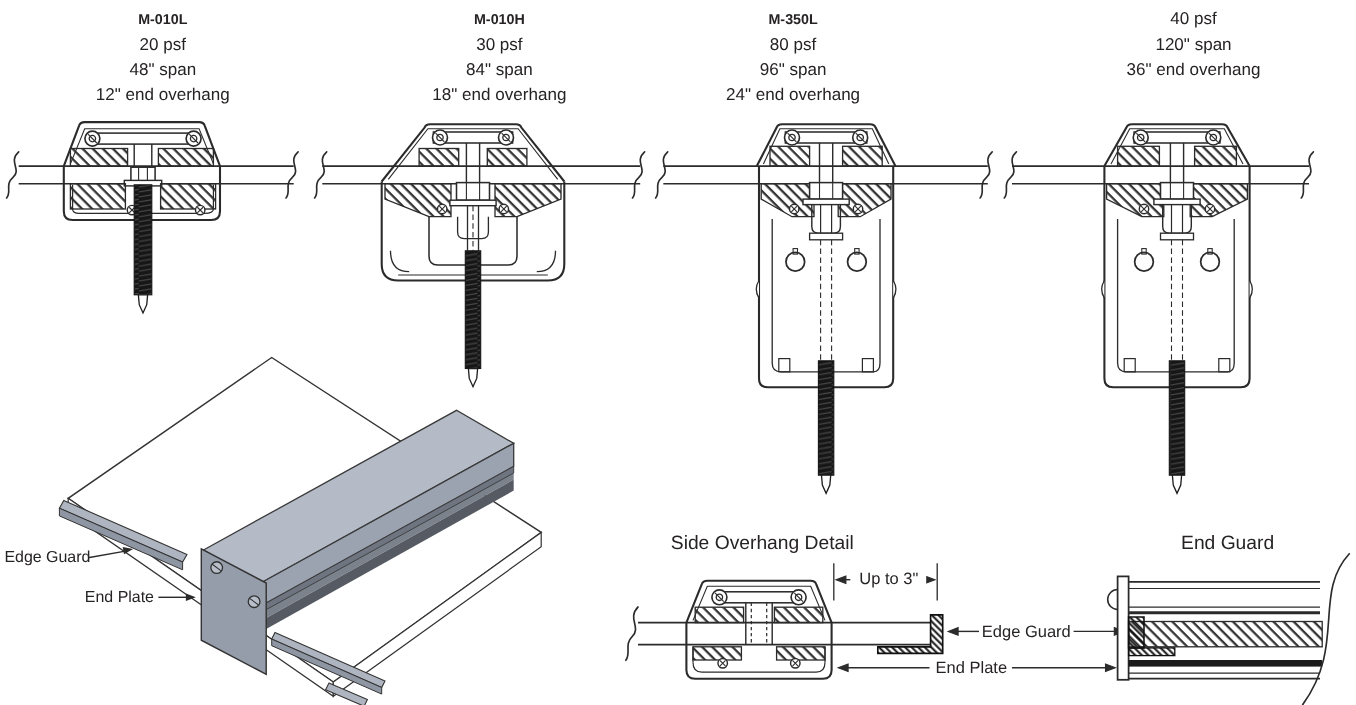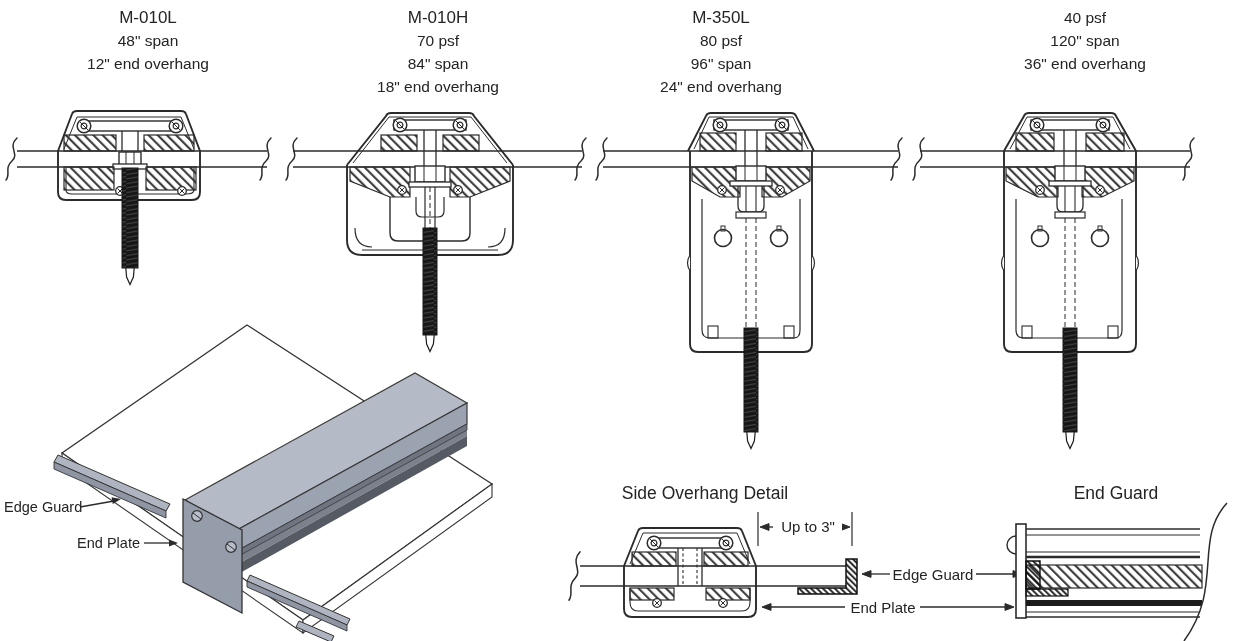--- a/index.html
+++ b/index.html
@@ -1,20 +1,20 @@
 <!DOCTYPE html>
 <html><head>
 <meta charset="utf-8">
 <style>
   html,body{margin:0;padding:0;background:#fff;}
   .stage{position:relative;width:1233px;height:641px;background:#fff;overflow:hidden;
          font-family:"Liberation Sans",sans-serif;color:#262324;}
   .stage svg{position:absolute;left:0;top:0;}
   .model-header{position:absolute;top:6px;width:220px;text-align:center;line-height:23px;font-size:15.5px;}
-  .model-header .name{font-weight:normal;font-size:17px;}
+  .model-header .name{font-weight:bold;font-size:13px;}
   .lbl{position:absolute;font-size:15px;white-space:nowrap;}
   .lbl.right{text-align:right;}
   .lbl.center{text-align:center;}
   .detail-title{position:absolute;font-size:17.5px;text-align:center;white-space:nowrap;}
   .dim{position:absolute;font-size:15px;text-align:center;background:#fff;padding:0 2px;white-space:nowrap;}
 </style>
 </head>
 <body>
 
 <div class="stage">
@@ -284,44 +284,45 @@
   <rect x="1026" y="589" width="42" height="7" fill="url(#hatchD)" stroke="#111" stroke-width="1.2"></rect>
   <rect x="1026" y="593" width="176" height="6" fill="#1b1b1b" stroke="none" transform="translate(0,7)"></rect>
   <line x1="1026" y1="612" x2="1200" y2="612" stroke-width="1.2"></line>
   <line x1="1026" y1="617" x2="1200" y2="617" stroke-width="1.6"></line>
   <path d="M1227,503 C1193,540 1224,586 1184,641" stroke-width="1.5"></path>
 </g>
 </svg>
 
 <div class="model-header" style="left:38px">
   <div class="name">M-010L</div>
+  <div>20 psf</div>
   <div>48" span</div>
   <div>12" end overhang</div>
 </div>
-<div class="model-header" style="left:328px">
+<div class="model-header" style="left:344px">
   <div class="name">M-010H</div>
-  <div>70 psf</div>
+  <div>30 psf</div>
   <div>84" span</div>
   <div>18" end overhang</div>
 </div>
 <div class="model-header" style="left:611px">
   <div class="name">M-350L</div>
   <div>80 psf</div>
   <div>96" span</div>
   <div>24" end overhang</div>
 </div>
 <div class="model-header" style="left:975px">
   <div>40 psf</div>
   <div>120" span</div>
   <div>36" end overhang</div>
 </div>
 
 <div class="lbl right" style="left:4px;top:499px;width:76px;font-size:14.5px">Edge Guard</div>
 <div class="lbl right" style="left:60px;top:535px;width:80px;font-size:14.5px">End Plate</div>
 
-<div class="detail-title" style="left:572px;top:483px;width:266px">Side Overhang Detail</div>
+<div class="detail-title" style="left:560px;top:483px;width:266px">Side Overhang Detail</div>
 <div class="dim" style="left:774px;top:518px;width:64px">Up to 3"</div>
 <div class="lbl center" style="left:892px;top:566px;width:82px">Edge Guard</div>
 <div class="lbl center" style="left:847px;top:599px;width:72px">End Plate</div>
 
 <div class="detail-title" style="left:1041px;top:483px;width:150px">End Guard</div>
 
 </div>
 
 </body></html>

